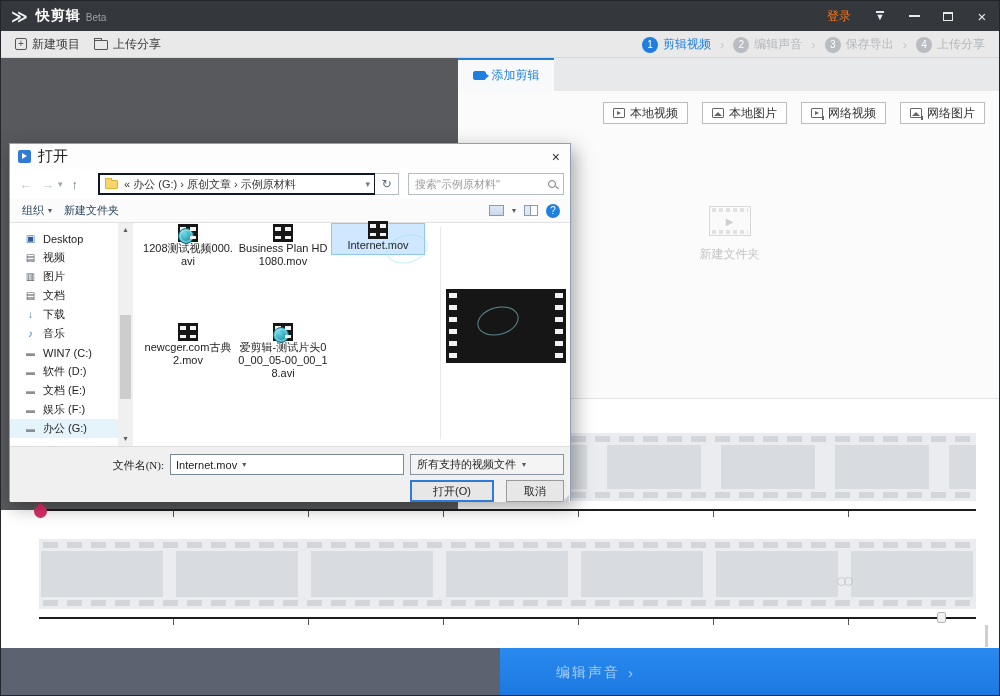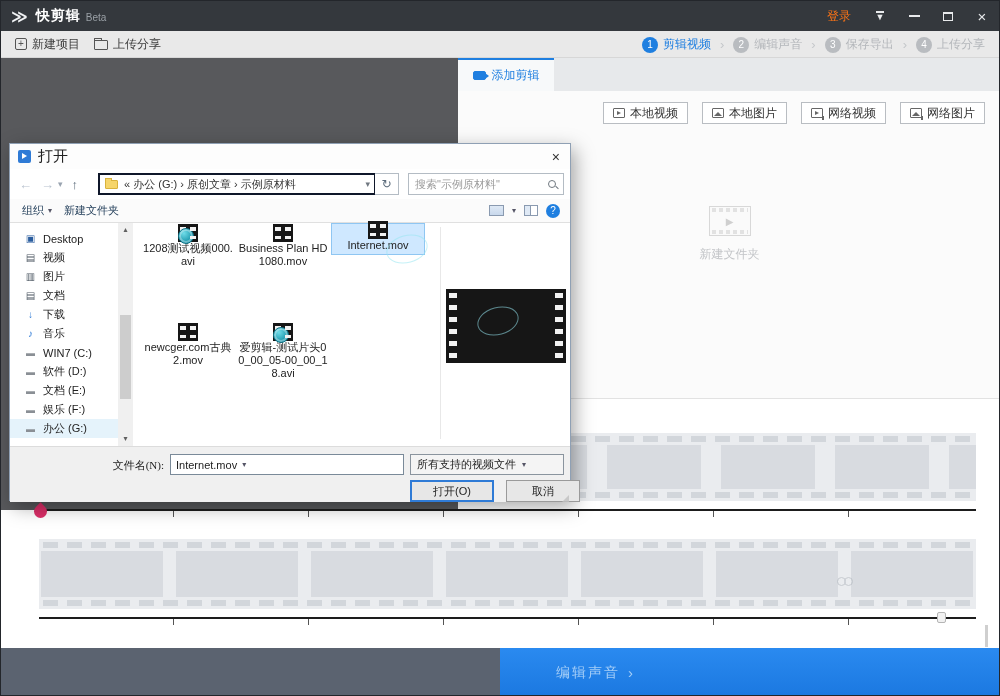--- a/index.html
+++ b/index.html
@@ -140,21 +140,21 @@
   .preview-fs .img{width:100%;height:100%;position:relative;}
   
   .dlg-foot{position:absolute;left:0;top:302px;width:100%;height:56px;background:#f0f0f0;border-top:1px solid #dcdcdc;}
   .fn-label{position:absolute;left:60px;top:11px;width:94px;text-align:right;font-family:Liberation Serif, serif;}
   .fn-input{position:absolute;left:160px;top:7px;width:234px;height:21px;background:#fff;border:1px solid #7a8a99;display:flex;align-items:center;}
   .fn-input span{margin-left:5px;}
   .combo-dd{margin-left:auto;margin-right:5px;font-size:8px;color:#556;}
   .ft-combo{position:absolute;left:400px;top:7px;width:154px;height:21px;background:#f4f4f4;border:1px solid #8a949e;display:flex;align-items:center;cursor:pointer;}
   .ft-combo span{margin-left:6px;}
   .btn-open{position:absolute;left:400px;top:33px;width:84px;height:22px;background:#e7e7e7;border:2px solid #2f7bd6;font-size:11px;display:flex;align-items:center;justify-content:center;cursor:pointer;}
-  .btn-cancel{position:absolute;left:496px;top:33px;width:74px;height:22px;background:#e7e7e7;border:1px solid #9a9a9a;font-size:11px;display:flex;align-items:center;justify-content:center;cursor:pointer;}
+  .btn-cancel{position:absolute;left:496px;top:33px;width:58px;height:22px;background:#e7e7e7;border:1px solid #9a9a9a;font-size:11px;display:flex;align-items:center;justify-content:center;cursor:pointer;}
   .grip{position:absolute;right:1px;bottom:0;width:0;height:0;border-left:7px solid transparent;border-bottom:7px solid #c0c0c0;opacity:.8;}
 </style>
 </head>
 <body>
 
 <div id="frame">
 
   <div class="titlebar">
     <span class="logo">≫</span>
     <span class="apptitle">快剪辑</span>

